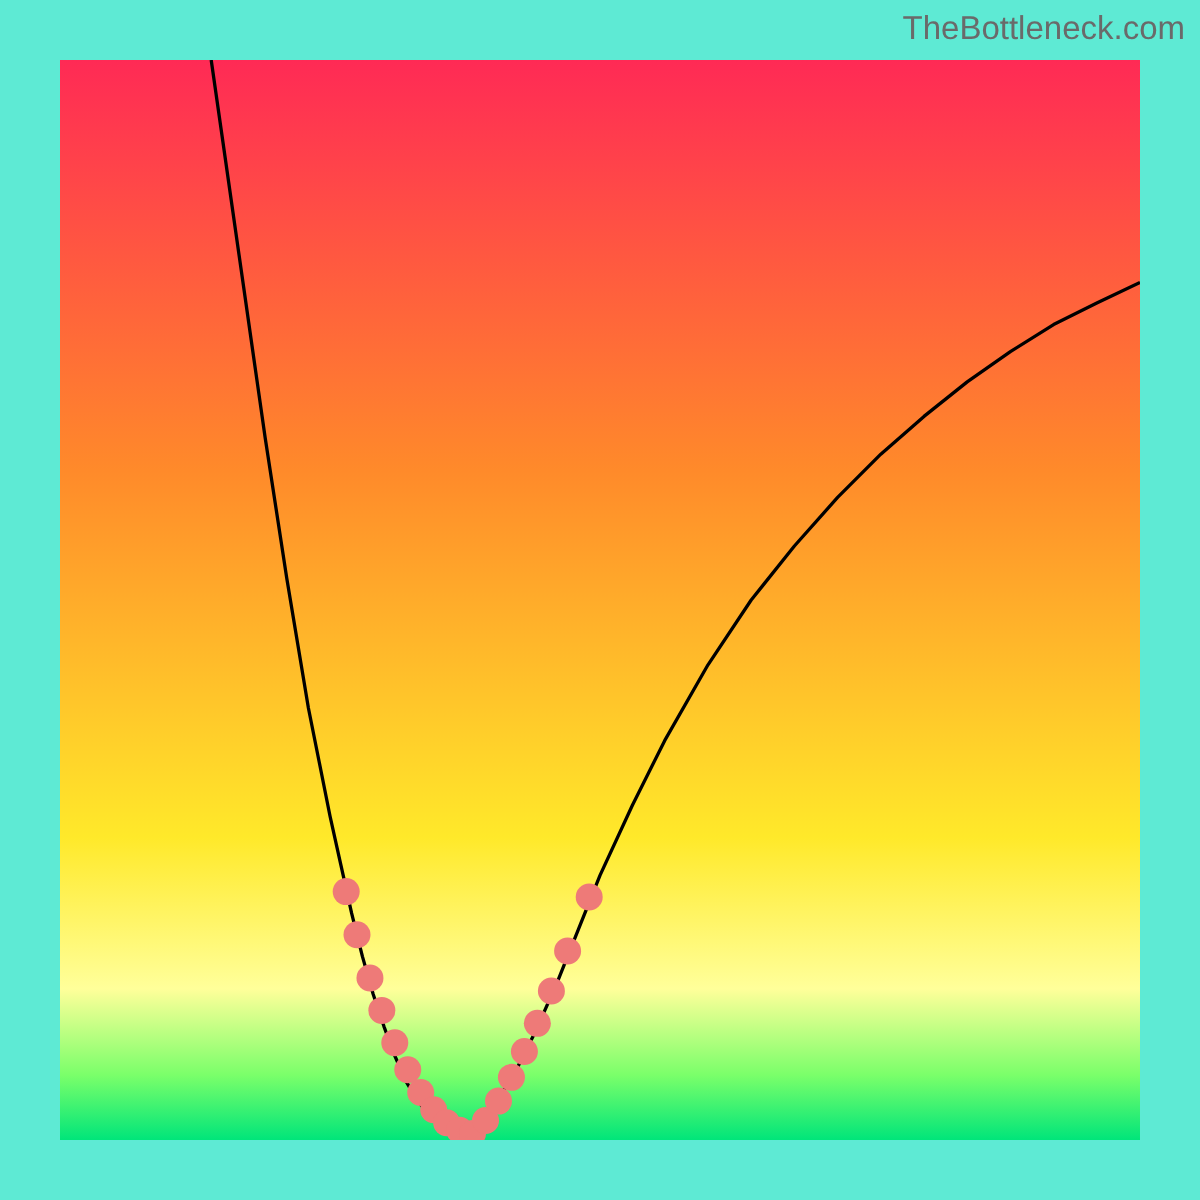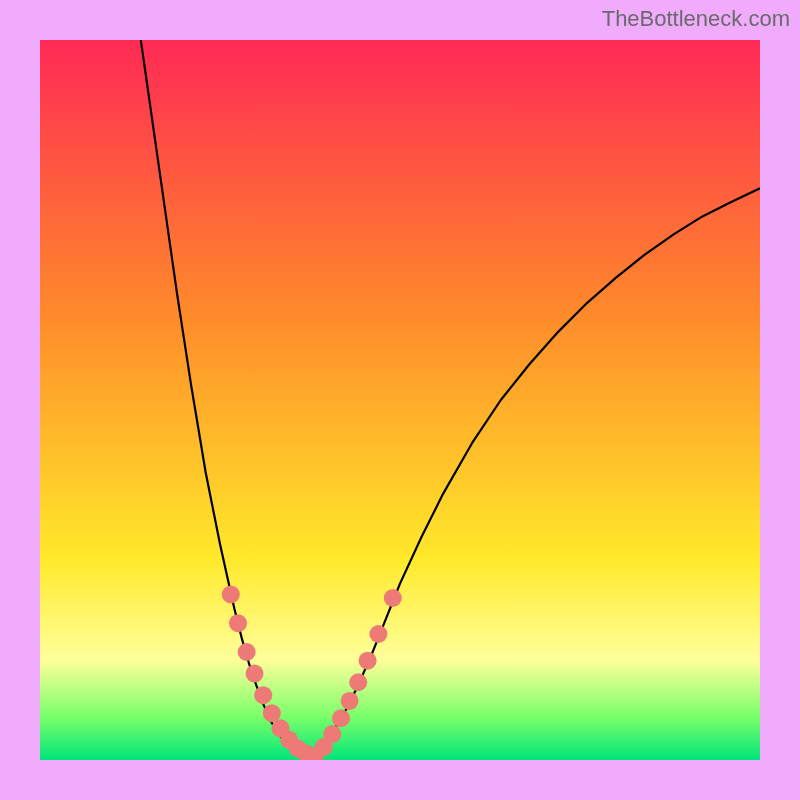--- a/index.html
+++ b/index.html
@@ -10,21 +10,21 @@
     overflow: hidden;
     background: #000;
     font-family: Arial, Helvetica, sans-serif;
   }
   .frame {
     position: absolute;
     left: 0;
     top: 0;
     width: 800px;
     height: 800px;
-    background: #f0abfc;
+    background: #5eead4;
   }
   .plot-gradient {
     position: absolute;
     left: 40px;
     top: 40px;
     width: 720px;
     height: 720px;
   }
   .plot-svg {
     position: absolute;

